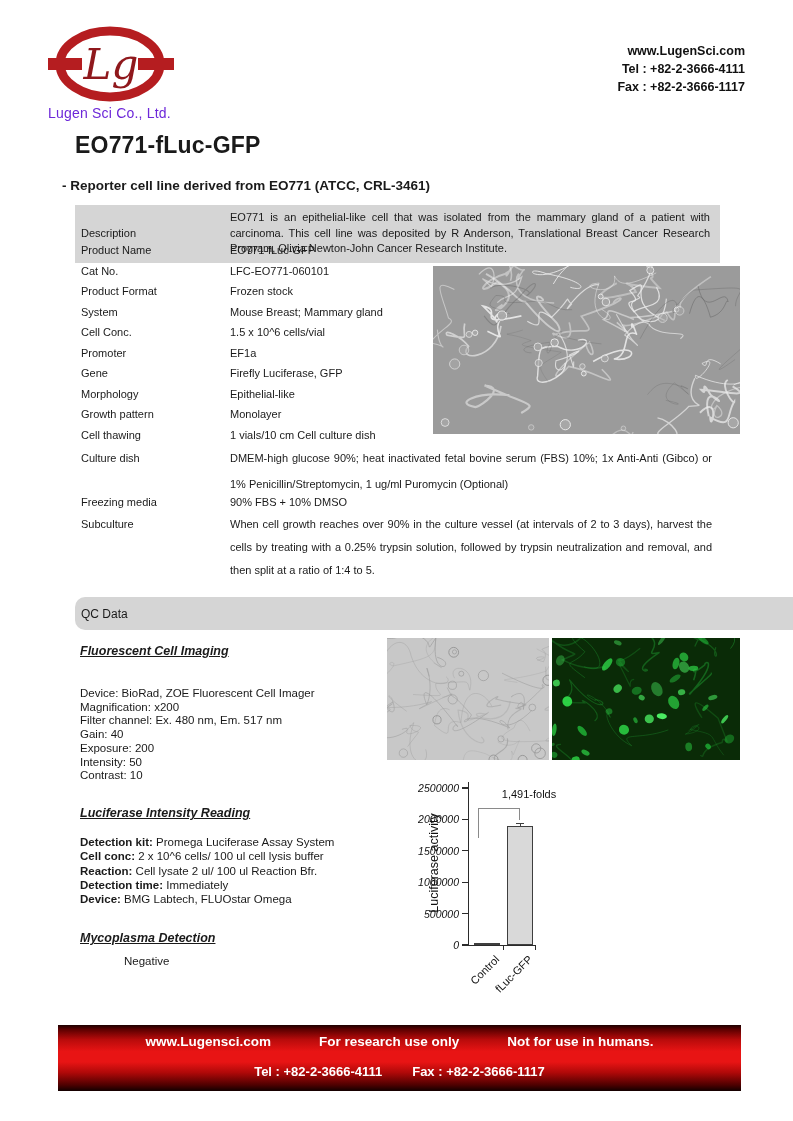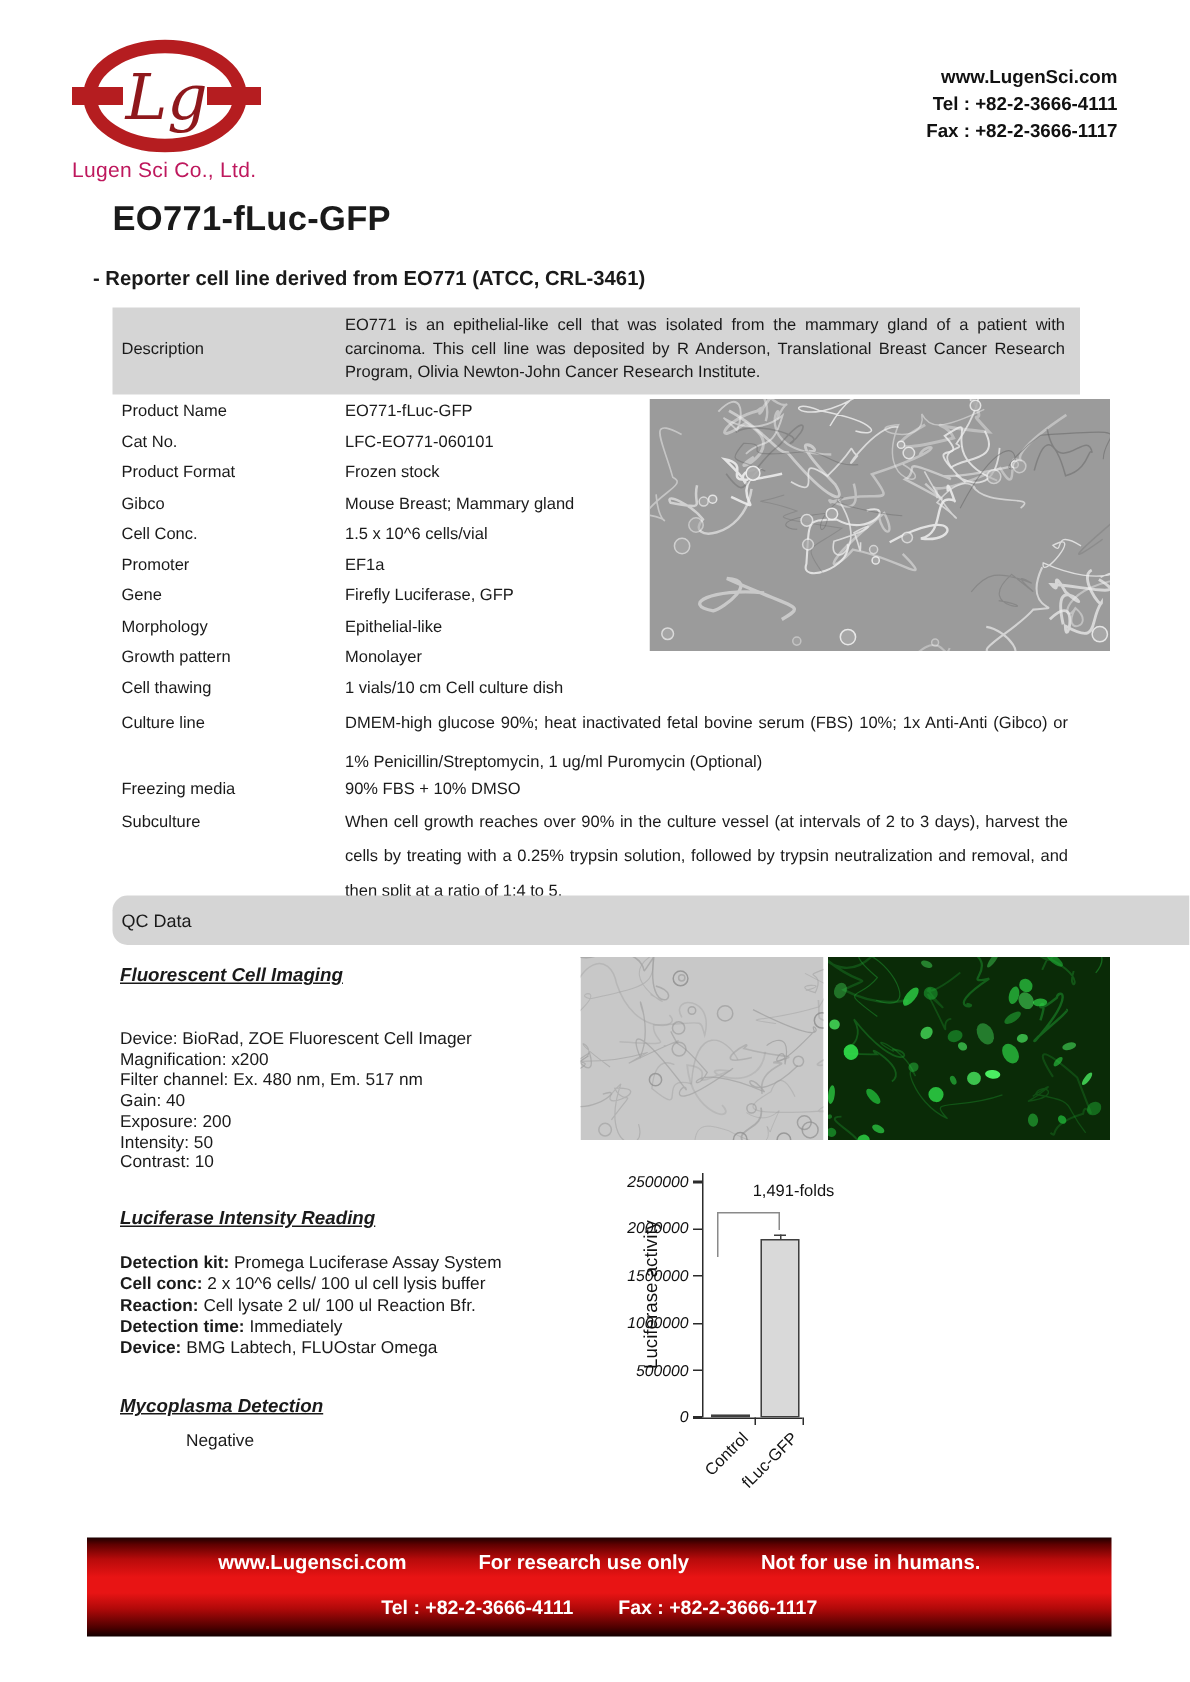--- a/index.html
+++ b/index.html
@@ -1,33 +1,33 @@
 <!DOCTYPE html>
 <html><head>
 <meta charset="utf-8">
 <style>
   html,body{margin:0;padding:0;background:#ffffff;}
   .page{position:relative;width:793px;height:1121px;background:#fff;font-family:"Liberation Sans",sans-serif;color:#1a1a1a;overflow:hidden;}
 
   
   .logo-block{position:absolute;left:48px;top:26px;width:150px;}
   .logo-svg{display:block;}
-  .company-name{font-size:14px;color:#be185d;margin-top:1px;letter-spacing:.2px;}
+  .company-name{font-size:14px;color:#6d28d9;margin-top:1px;letter-spacing:.2px;}
   .header-contact{position:absolute;top:42px;right:48px;text-align:right;font-weight:bold;font-size:12.5px;line-height:18px;color:#111;}
 
   
   .title{position:absolute;left:75px;top:132px;margin:0;font-size:23px;font-weight:bold;letter-spacing:.2px;}
   .subtitle{position:absolute;left:62px;top:178px;font-size:13.5px;font-weight:bold;}
 
   
   .desc-row{position:absolute;left:75px;top:205px;width:645px;background:#d5d5d5;display:flex;padding:5px 0 6px;box-sizing:border-box;}
   .spec-label{width:155px;padding-left:6px;font-size:11px;box-sizing:border-box;flex-shrink:0;}
   .desc-row .spec-label{align-self:center;}
   .desc-value{flex:1;font-size:11px;line-height:15.6px;text-align:justify;padding-right:10px;}
-  .spec-rows{position:absolute;left:75px;top:264px;width:645px;}
+  .spec-rows{position:absolute;left:75px;top:240px;width:645px;}
   .spec-row{display:flex;font-size:11px;line-height:20.5px;}
   .spec-row .spec-value{flex:1;padding-right:8px;}
   .spec-row.lh26{line-height:26px;margin-bottom:-5px;}
   .spec-row.lh26 .spec-value{text-align:justify;}
   .spec-row.lh21{line-height:21px;}
   .spec-row.lh23{line-height:23px;}
   .spec-row.lh23 .spec-value{text-align:justify;}
 
   
   .culture-img{position:absolute;left:433px;top:266px;}
@@ -103,21 +103,21 @@
       </div>
     <div class="spec-row">
         <div class="spec-label">Cat No.</div>
         <div class="spec-value">LFC-EO771-060101</div>
       </div>
     <div class="spec-row">
         <div class="spec-label">Product Format</div>
         <div class="spec-value">Frozen stock</div>
       </div>
     <div class="spec-row">
-        <div class="spec-label">Gibco</div>
+        <div class="spec-label">System</div>
         <div class="spec-value">Mouse Breast; Mammary gland</div>
       </div>
     <div class="spec-row">
         <div class="spec-label">Cell Conc.</div>
         <div class="spec-value">1.5 x 10^6 cells/vial</div>
       </div>
     <div class="spec-row">
         <div class="spec-label">Promoter</div>
         <div class="spec-value">EF1a</div>
       </div>
@@ -131,21 +131,21 @@
       </div>
     <div class="spec-row">
         <div class="spec-label">Growth pattern</div>
         <div class="spec-value">Monolayer</div>
       </div>
     <div class="spec-row">
         <div class="spec-label">Cell thawing</div>
         <div class="spec-value">1 vials/10 cm Cell culture dish</div>
       </div>
     <div class="spec-row lh26">
-        <div class="spec-label">Culture line</div>
+        <div class="spec-label">Culture dish</div>
         <div class="spec-value">DMEM-high glucose 90%; heat inactivated fetal bovine serum (FBS) 10%; 1x Anti-Anti (Gibco) or 1% Penicillin/Streptomycin, 1 ug/ml Puromycin (Optional)</div>
       </div>
     <div class="spec-row lh21">
         <div class="spec-label">Freezing media</div>
         <div class="spec-value">90% FBS + 10% DMSO</div>
       </div>
     <div class="spec-row lh23">
         <div class="spec-label">Subculture</div>
         <div class="spec-value">When cell growth reaches over 90% in the culture vessel (at intervals of 2 to 3 days), harvest the cells by treating with a 0.25% trypsin solution, followed by trypsin neutralization and removal, and then split at a ratio of 1:4 to 5.</div>
       </div>

